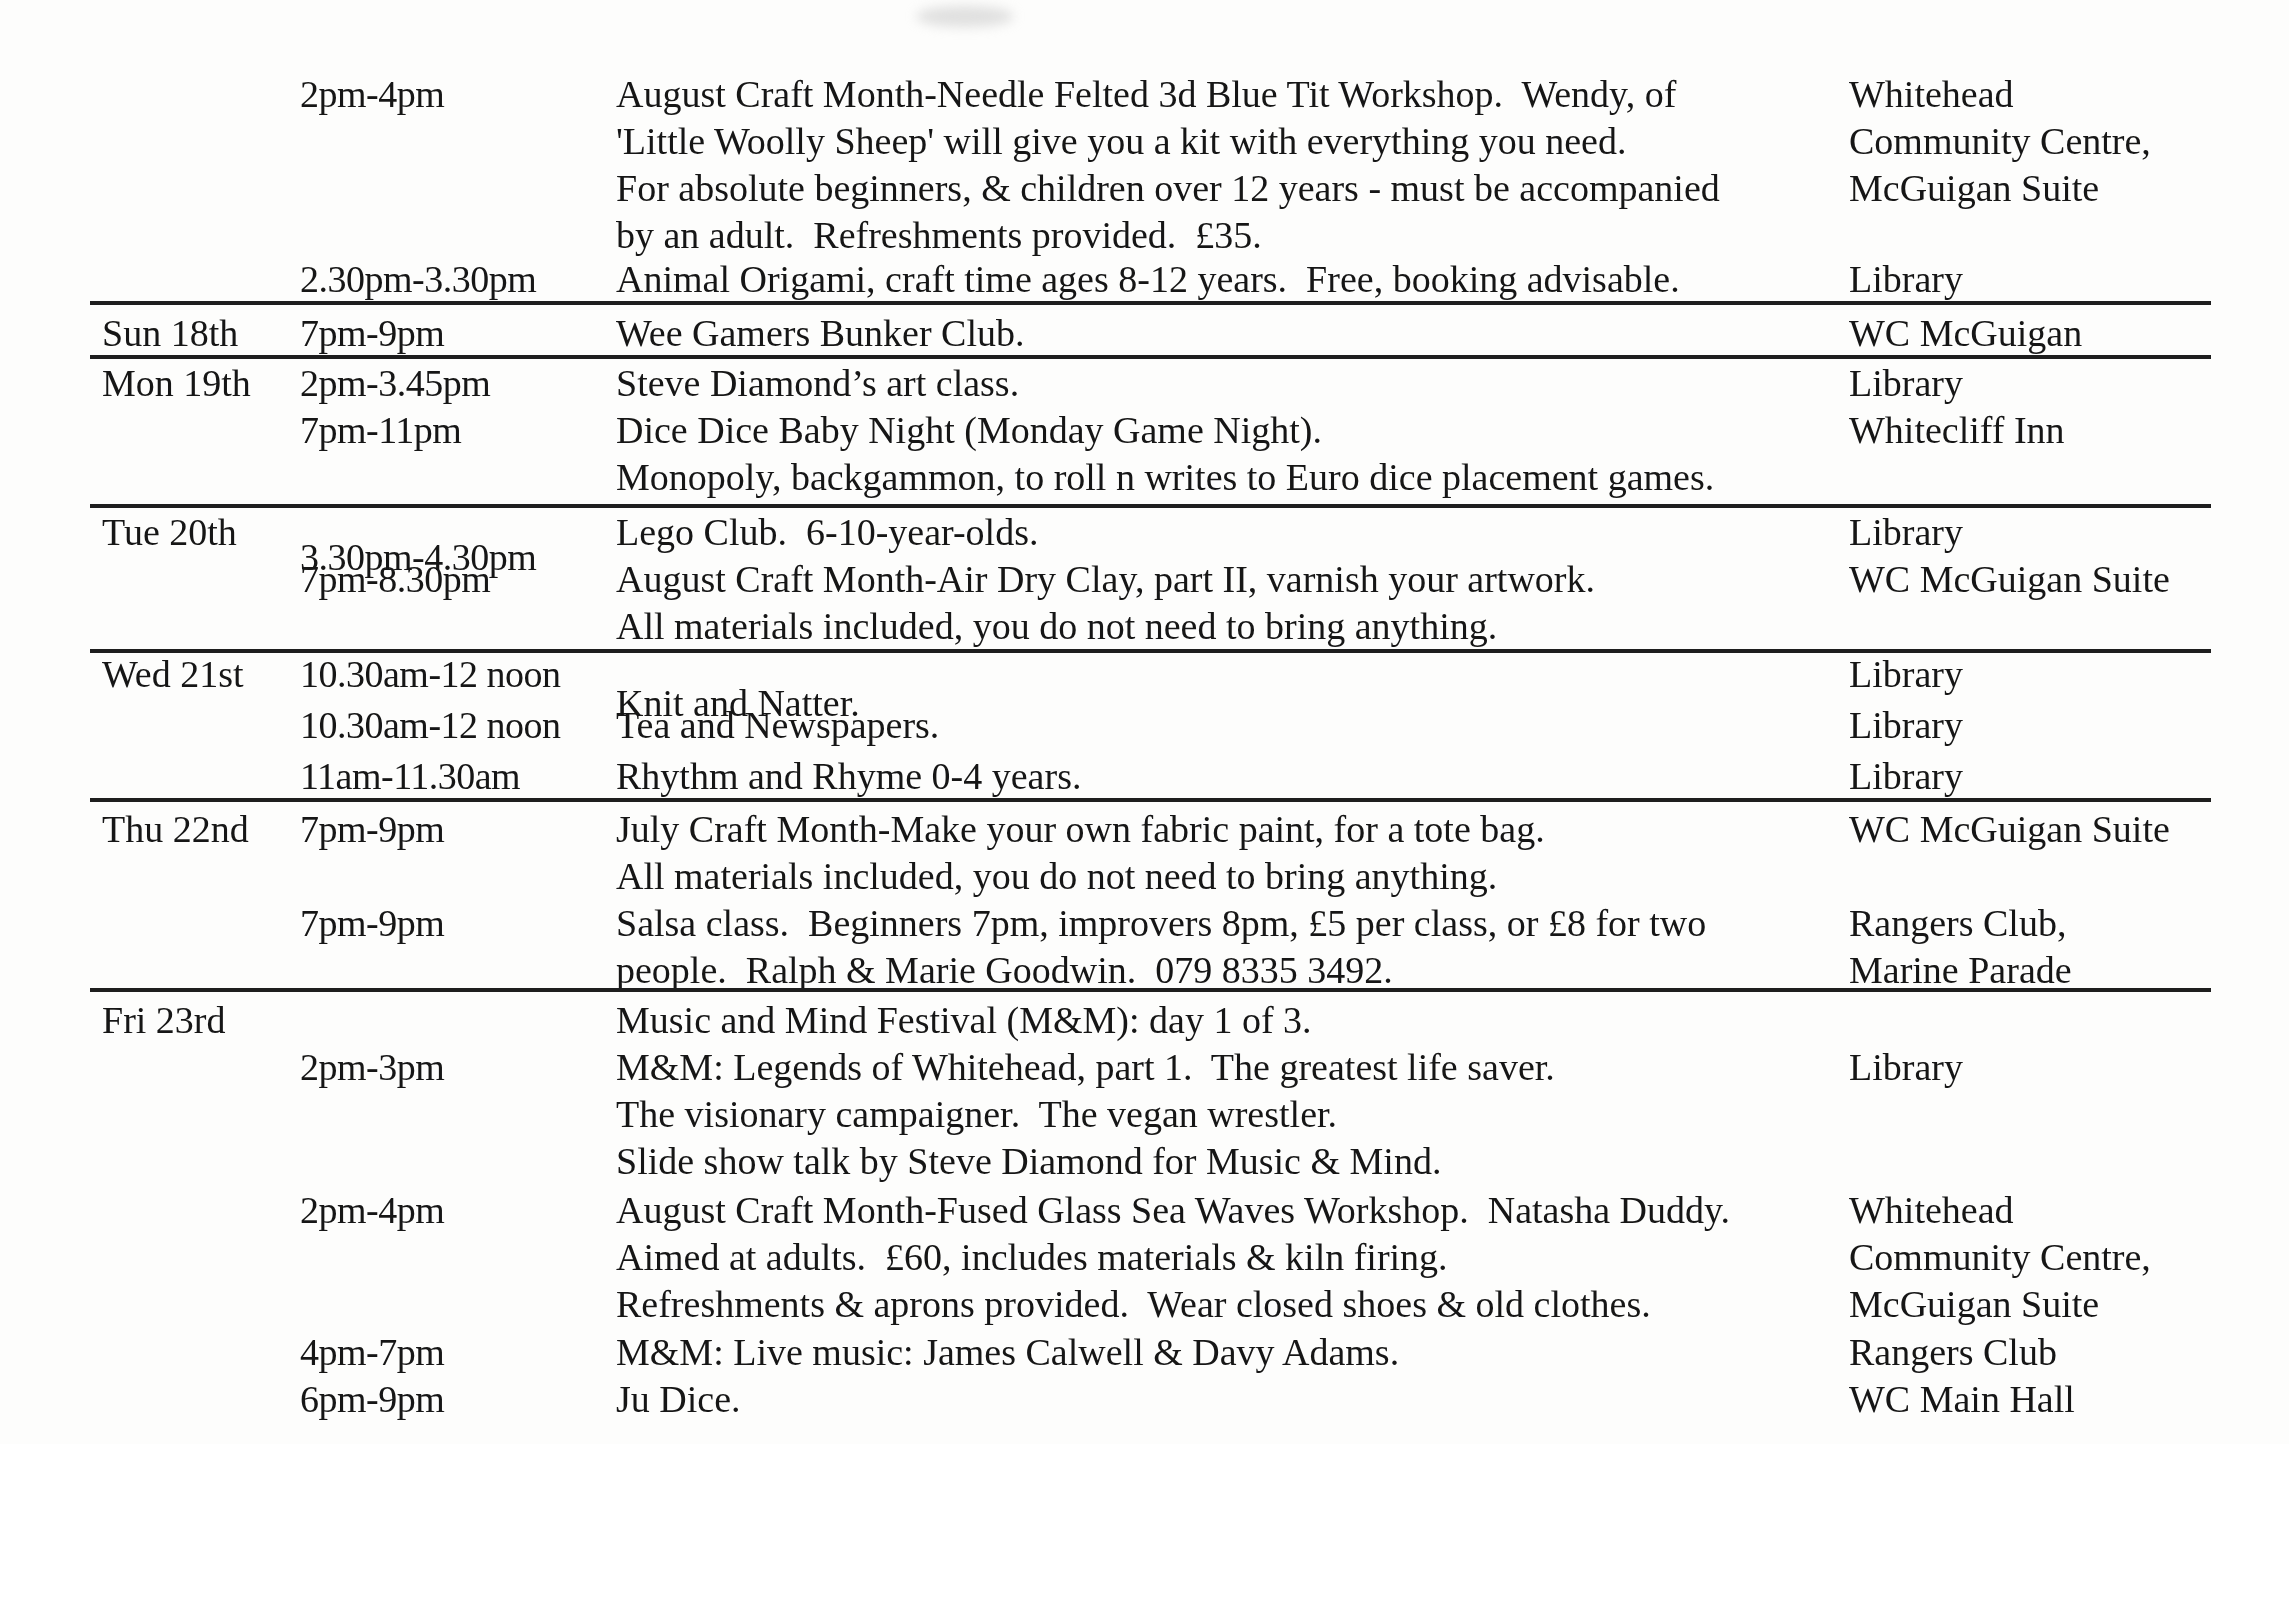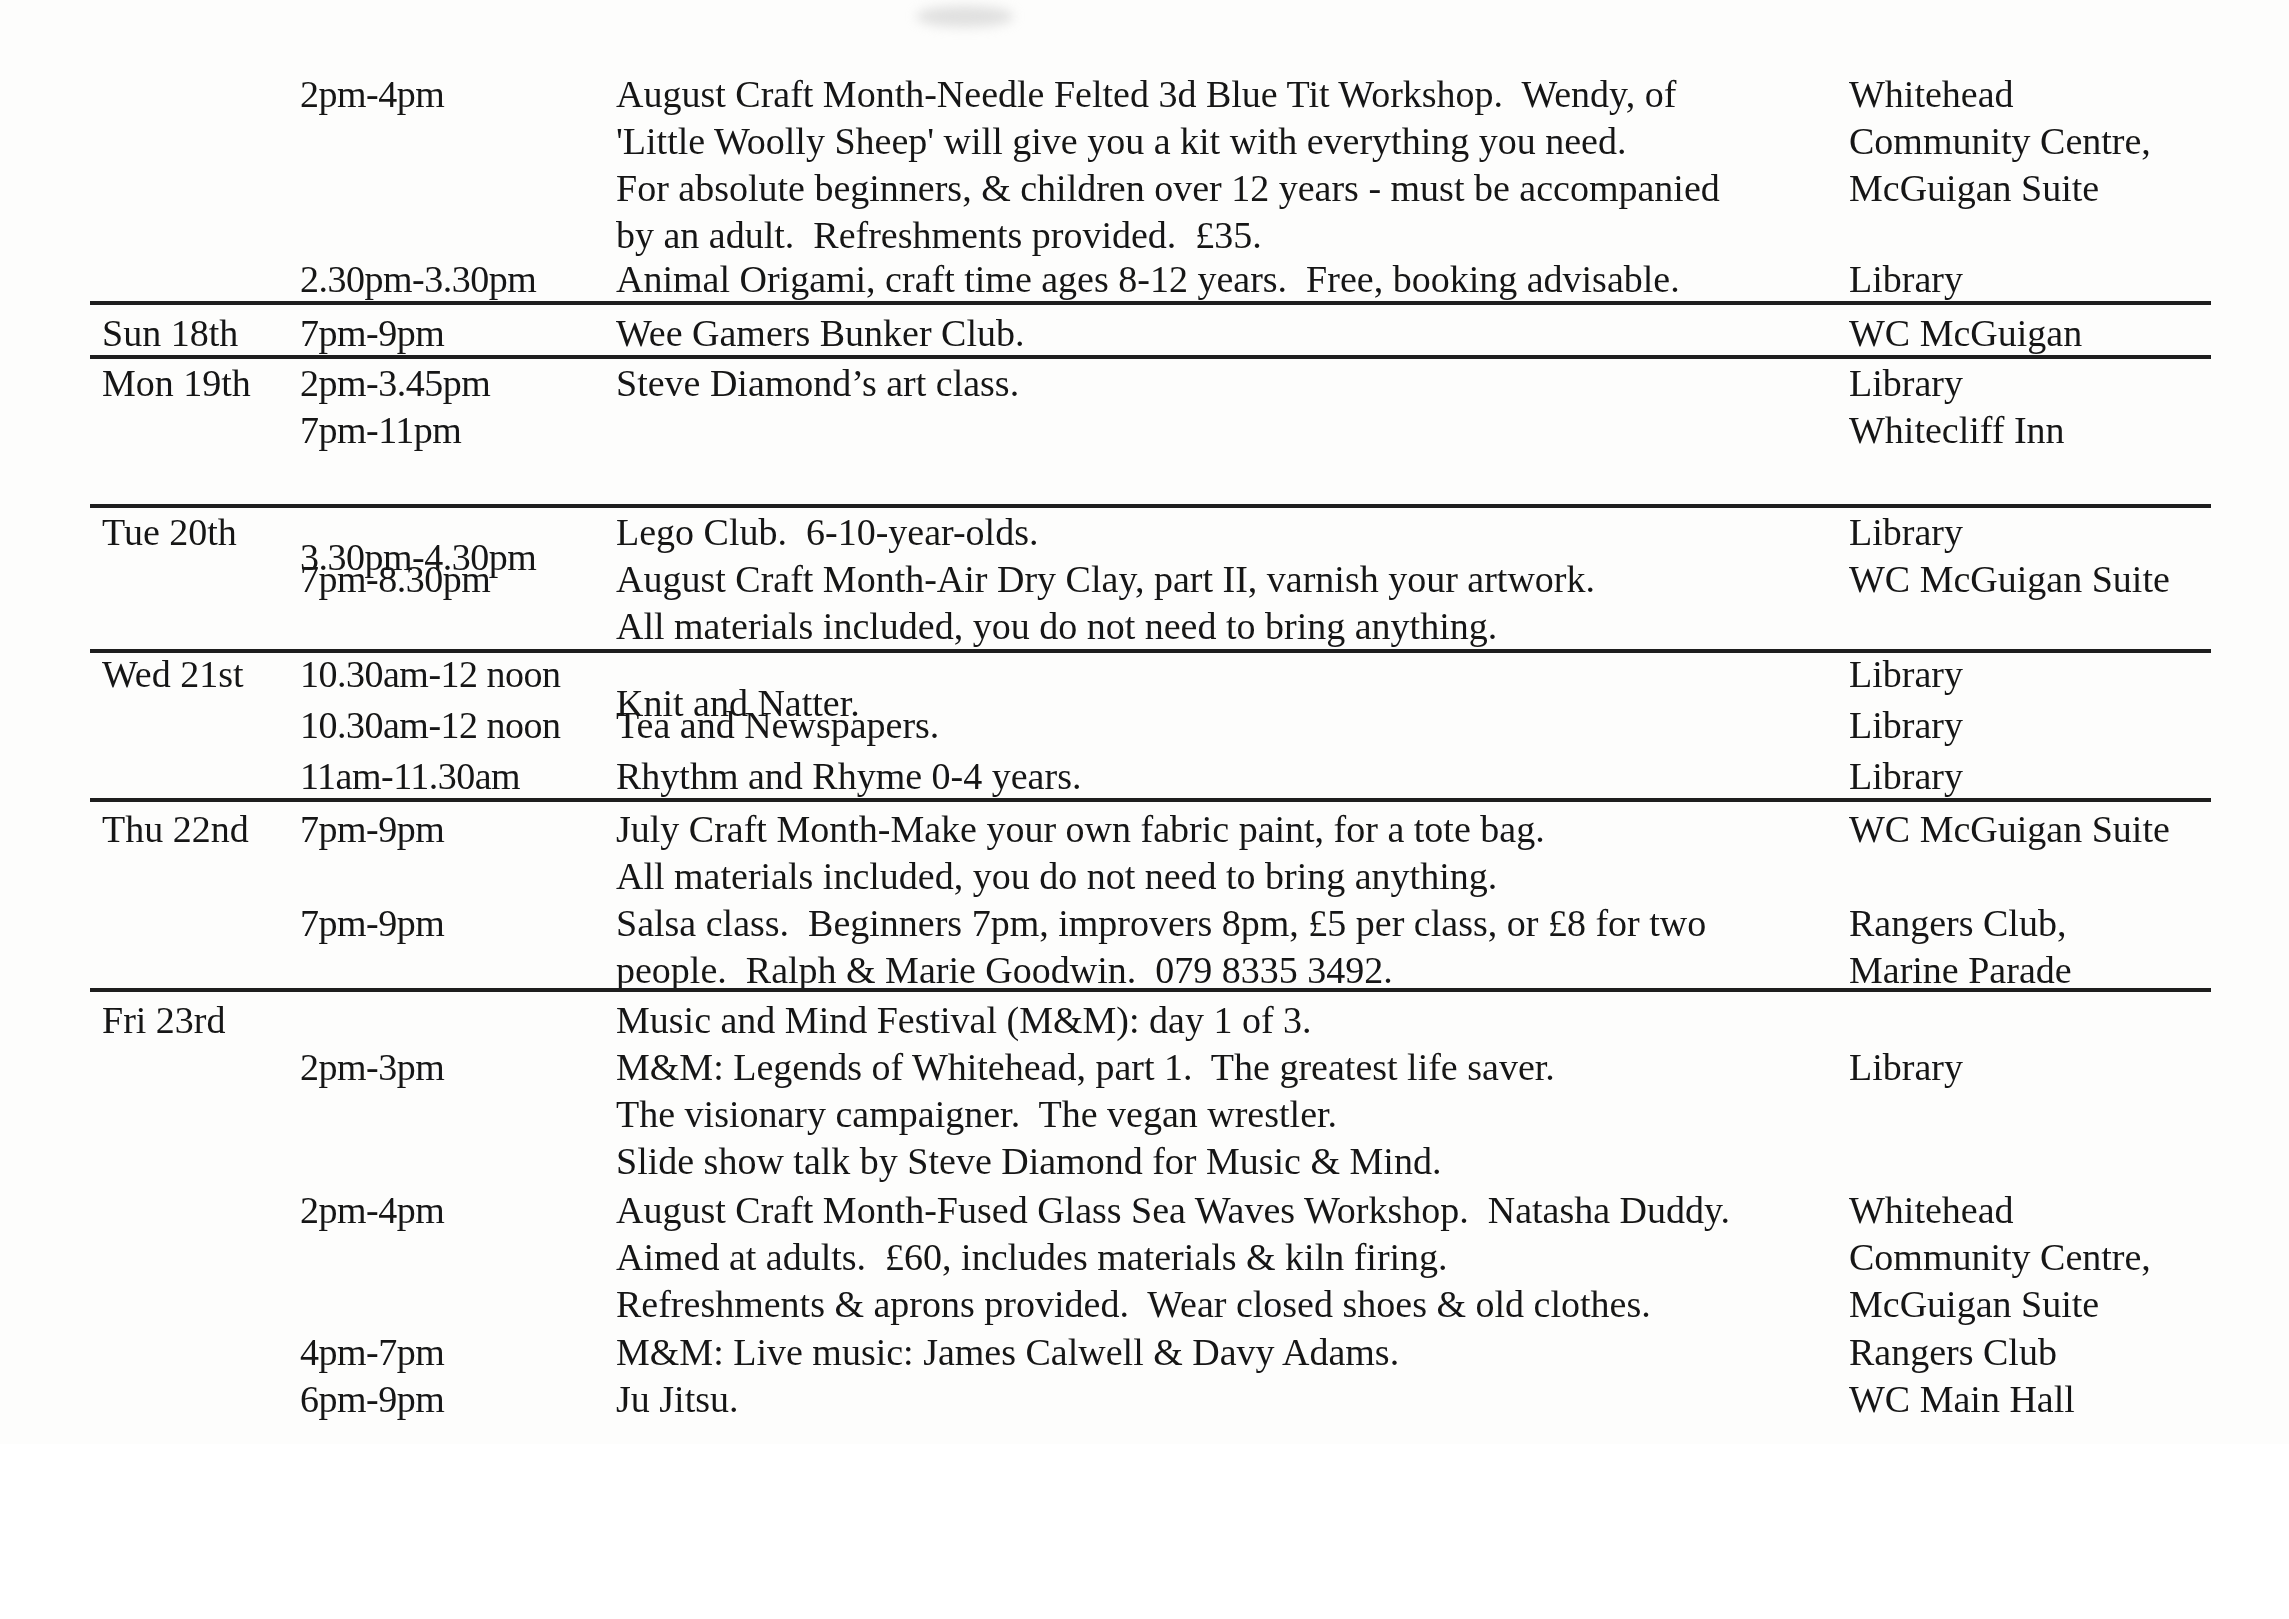--- a/index.html
+++ b/index.html
@@ -68,20 +68,22 @@
   <div class="cell loc" style="top:310px">WC McGuigan</div>
 
   <div class="rule" style="top:355px"></div>
 
   <div class="cell day" style="top:360px">Mon 19th</div>
   <div class="cell time" style="top:360px">2pm-3.45pm</div>
   <div class="cell desc" style="top:360px">Steve Diamond’s art class.</div>
   <div class="cell loc" style="top:360px">Library</div>
 
   <div class="cell time" style="top:407px">7pm-11pm</div>
+  <div class="cell desc" style="top:407px">Dice Dice Baby Night (Monday Game Night).
+Monopoly, backgammon, to roll n writes to Euro dice placement games.</div>
   <div class="cell loc" style="top:407px">Whitecliff Inn</div>
 
   <div class="rule" style="top:504px"></div>
 
   <div class="cell day" style="top:509px">Tue 20th</div>
   <div class="cell time" style="top:534px">3.30pm-4.30pm</div>
   <div class="cell desc" style="top:509px">Lego Club.  6-10-year-olds.</div>
   <div class="cell loc" style="top:509px">Library</div>
 
   <div class="cell time" style="top:556px">7pm-8.30pm</div>
@@ -135,17 +137,17 @@
 Refreshments &amp; aprons provided.  Wear closed shoes &amp; old clothes.</div>
   <div class="cell loc" style="top:1187px">Whitehead
 Community Centre,
 McGuigan Suite</div>
 
   <div class="cell time" style="top:1329px">4pm-7pm</div>
   <div class="cell desc" style="top:1329px">M&amp;M: Live music: James Calwell &amp; Davy Adams.</div>
   <div class="cell loc" style="top:1329px">Rangers Club</div>
 
   <div class="cell time" style="top:1376px">6pm-9pm</div>
-  <div class="cell desc" style="top:1376px">Ju Jitsu.</div>
+  <div class="cell desc" style="top:1376px">Ju Dice.</div>
   <div class="cell loc" style="top:1376px">WC Main Hall</div>
 
 </div>
 
 
 </body></html>

